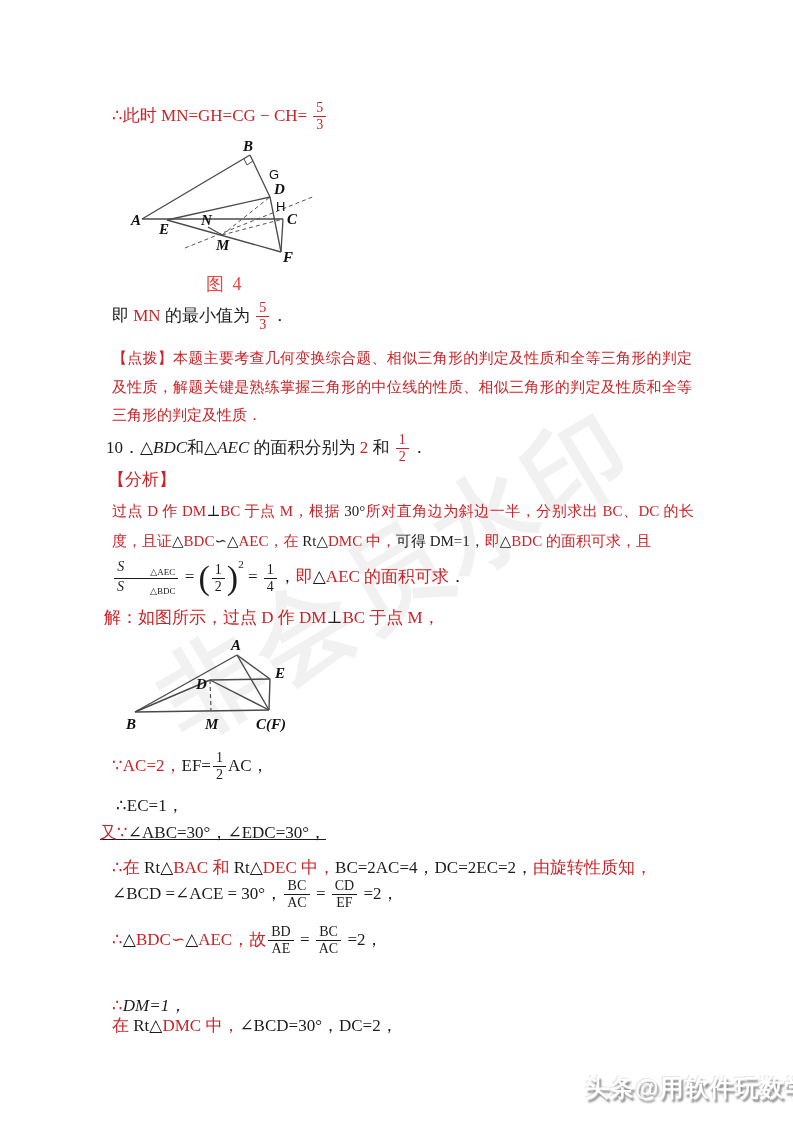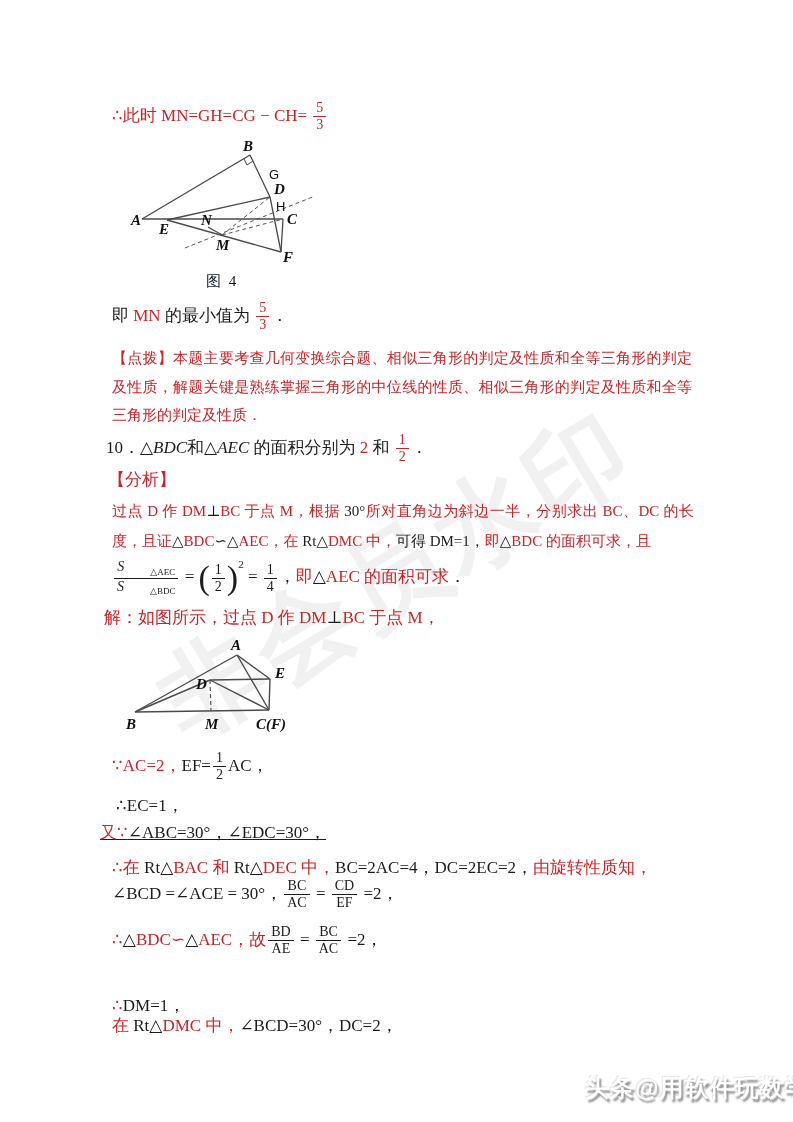--- a/index.html
+++ b/index.html
@@ -30,21 +30,21 @@
   .figure{position:absolute;z-index:2;}
   .figure svg text{
     font-family:"Liberation Serif","DejaVu Serif",serif;
     font-style:italic;font-weight:bold;font-size:15px;fill:#111;
   }
   .figure svg text.plain{
     font-family:"Liberation Sans","DejaVu Sans",sans-serif;
     font-style:normal;font-weight:400;font-size:13px;
   }
   .fig-caption{
-    position:absolute;font-size:15px;color:#0f172a;z-index:2;letter-spacing:2px;
+    position:absolute;font-size:18px;color:#ef4444;z-index:2;letter-spacing:2px;
   }
   .wm-diagonal{
     position:absolute;left:170px;top:645px;z-index:1;
     font-size:100px;font-weight:bold;letter-spacing:6px;
     color:rgba(0,0,0,0.055);white-space:nowrap;
     transform:rotate(-31deg);transform-origin:left center;
     font-family:"Liberation Sans","DejaVu Sans",sans-serif;
   }
   .wm-bottom{
     position:absolute;left:585px;top:1072px;z-index:2;
@@ -130,17 +130,17 @@
     </svg>
   </div>
 
   <div class="line" style="left:112px;top:750px;"><span class="r">∵</span><span class="r">AC=2</span><span class="r">，</span><span class="k">EF=</span><span class="frac k"><span class="fn"><span>1</span></span><span class="fd"><span>2</span></span></span><span class="k">AC，</span></div>
   <div class="line" style="left:116px;top:794px;"><span class="k">∴EC=1，</span></div>
   <div class="line" style="left:100px;top:821px;text-decoration:underline;"><span class="r">又∵</span><span class="k">∠ABC=30°，∠EDC=30°，</span></div>
   <div class="line" style="left:112px;top:856px;"><span class="r">∴在 </span><span class="k">Rt△</span><span class="r">BAC</span><span class="r"> 和 </span><span class="k">Rt△</span><span class="r">DEC</span><span class="r"> 中，</span><span class="k">BC=2AC=4，DC=2EC=2，</span><span class="r">由旋转性质知，</span></div>
   <div class="line" style="left:112px;top:878px;"><span class="k">∠BCD =∠ACE = 30°，</span><span class="frac k"><span class="fn"><span>BC</span></span><span class="fd"><span>AC</span></span></span><span class="k"> = </span><span class="frac k"><span class="fn"><span>CD</span></span><span class="fd"><span>EF</span></span></span><span class="k"> =2，</span></div>
   <div class="line" style="left:112px;top:924px;"><span class="r">∴</span><span class="k">△</span><span class="r">BDC</span><span class="r">∽</span><span class="k">△</span><span class="r">AEC</span><span class="r">，故</span><span class="frac k"><span class="fn"><span>BD</span></span><span class="fd"><span>AE</span></span></span><span class="k"> = </span><span class="frac k"><span class="fn"><span>BC</span></span><span class="fd"><span>AC</span></span></span><span class="k"> =2，</span></div>
   <div class="line" style="left:112px;top:1014px;"><span class="r">在 </span><span class="k">Rt△</span><span class="r">DMC</span><span class="r"> 中，</span><span class="k">∠BCD=30°，DC=2，</span></div>
-  <div class="line" style="left:112px;top:994px;"><span class="r">∴</span><span class="k">DM=1，</span></div>
+  <div class="line" style="left:112px;top:994px;font-style:italic;"><span class="r">∴</span><span class="k">DM=1，</span></div>
 
   <div class="wm-bottom">头条@用软件玩数学</div>
 
 </div>
 
 </body></html>

